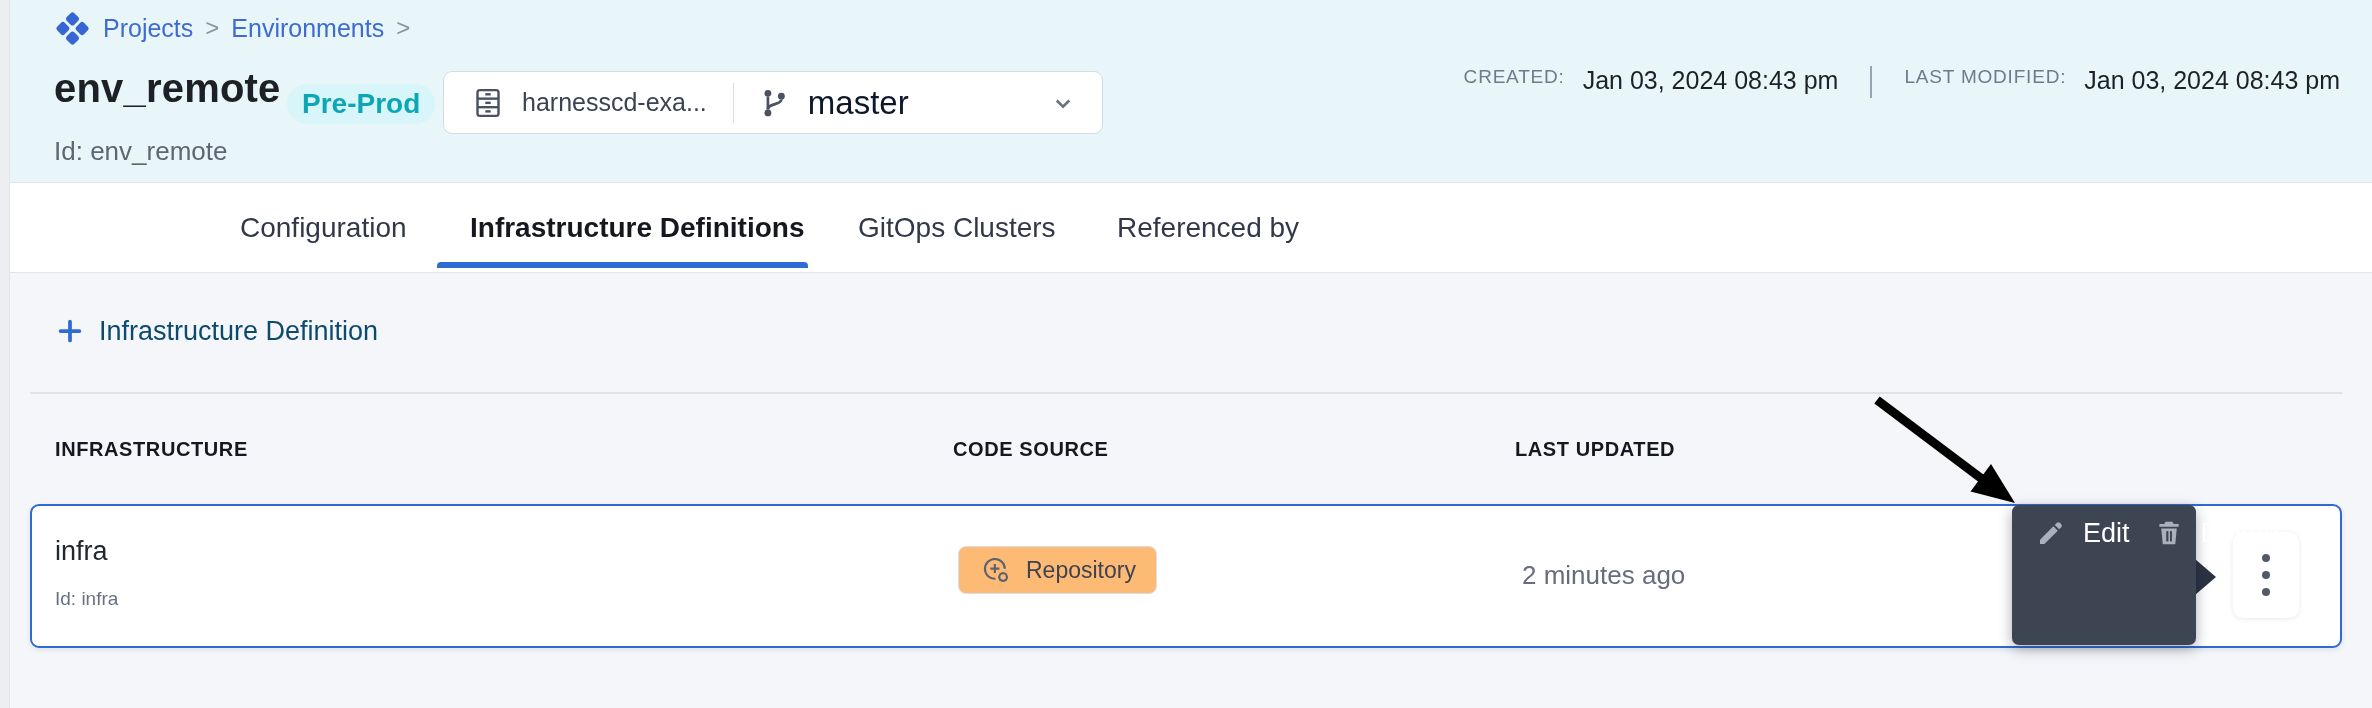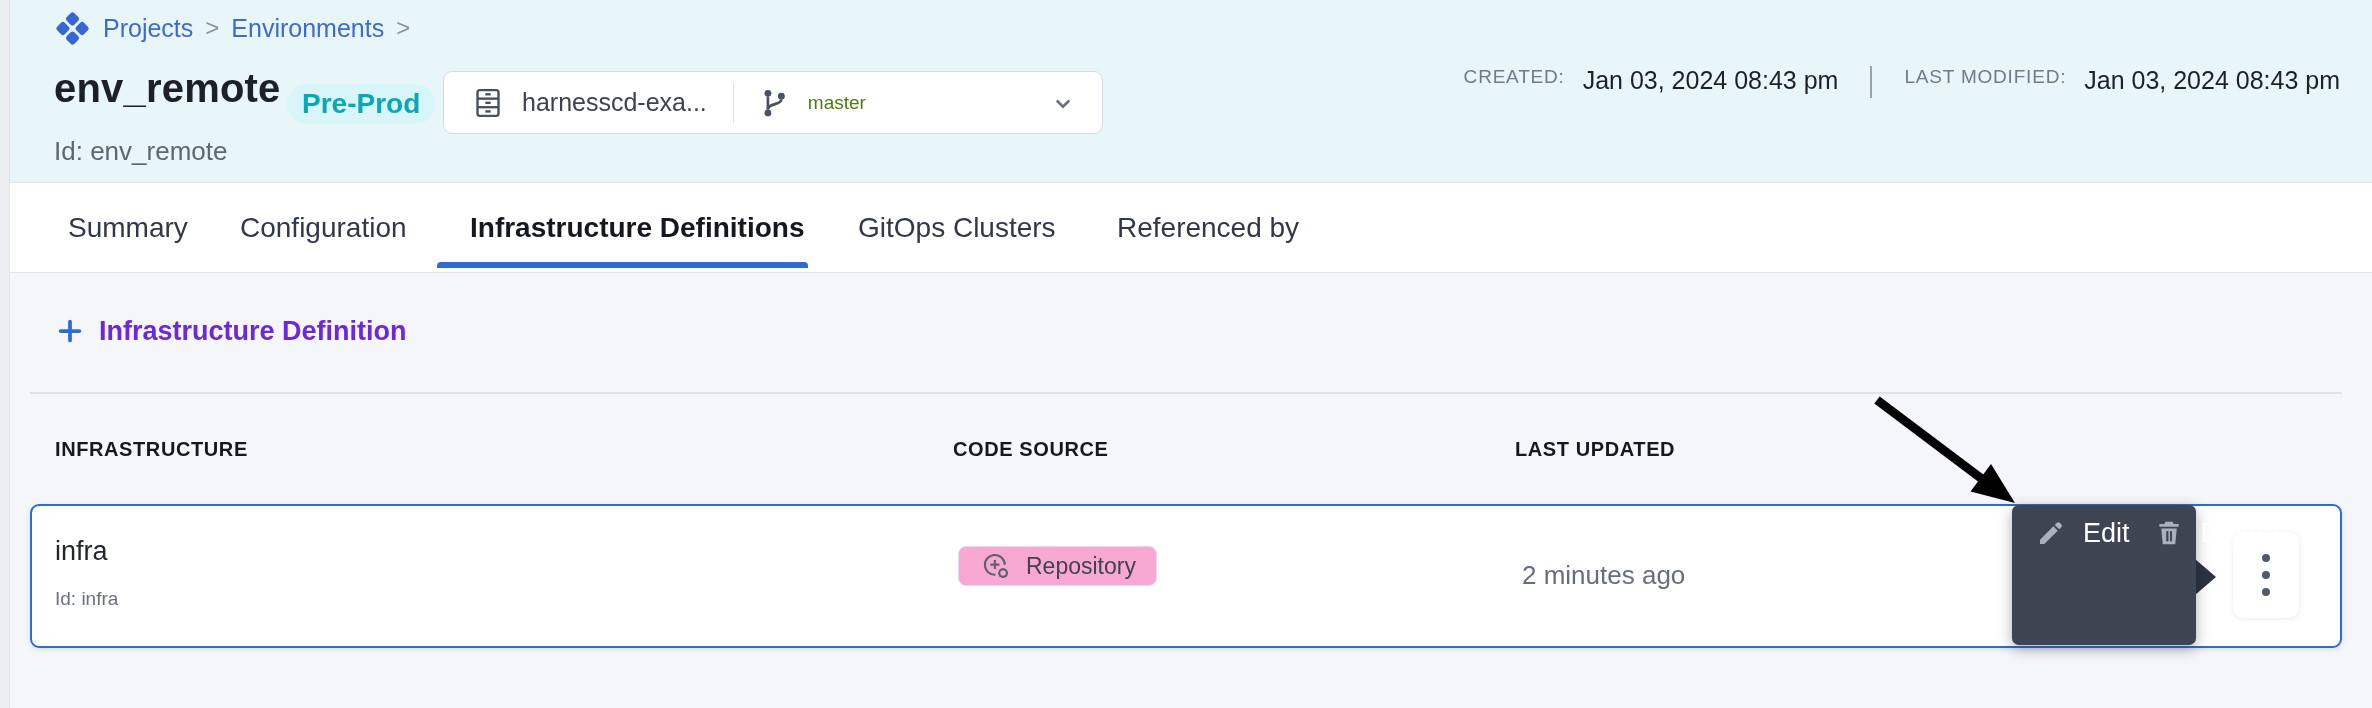--- a/index.html
+++ b/index.html
@@ -28,21 +28,21 @@
   .id-text { position:absolute; left:44px; top:136px; font-size:26px; color:#5e6573; }
 
   .repo-box { position:absolute; left:433px; top:71px; width:660px; height:63px;
     background:#ffffff; border:1px solid #d8dae2; border-radius:9px;
     display:flex; align-items:center; }
   .repo-part { display:flex; align-items:center; gap:16px; padding:0 26px; height:100%; }
   .repo-part .txt { font-size:25px; color:#3c4251; }
   .repo-divider { width:1px; height:40px; background:#dddfe6; }
   .branch-part { display:flex; align-items:center; gap:16px; padding:0 24px;
     height:100%; flex:1; cursor:pointer; }
-  .branch-part .txt { font-size:19px; color:#4d7c0f; }
+  .branch-part .txt { font-size:33px; color:#0f172a; }
   .branch-part .chev { margin-left:auto; }
 
   .meta { position:absolute; right:32px; top:66px; height:44px;
     display:flex; align-items:flex-start; gap:18px; }
   .meta-label { font-size:19px; letter-spacing:.8px; color:#71798a; font-weight:500; }
   .meta-value { font-size:25px; color:#1d2127; }
   .meta-sep { width:2px; height:32px; background:#9aa2af; margin:0 14px; }
 
   
   .tabbar { position:absolute; left:10px; top:183px; right:0; height:90px;
@@ -53,38 +53,38 @@
   .tab.t1 { left:230px; }
   .tab.t2 { left:460px; font-weight:700; color:#15181e; }
   .tab.t3 { left:848px; }
   .tab.t4 { left:1107px; }
   .tab-underline { position:absolute; left:437px; top:262px; width:371px; height:6px;
     background:#2e6bd2; border-radius:4px 4px 0 0; }
 
   
   .add-btn { position:absolute; left:55px; top:310px; height:42px;
     display:flex; align-items:center; gap:14px; cursor:pointer;
-    color:#6d28d9; font-size:27px; font-weight:700; }
+    color:#0c4a6e; font-size:27px; font-weight:400; }
   .section-divider { position:absolute; left:30px; top:392px; width:2312px; height:2px;
     background:#e0e2e8; }
 
   .col-head { position:absolute; top:438px; font-size:20px; font-weight:700;
     letter-spacing:.6px; color:#15181e; }
   .col-head.c0 { left:55px; }
   .col-head.c1 { left:953px;text-align:center; }
   .col-head.c2 { left:1515px; }
 
   .row-card { position:absolute; left:30px; top:504px; width:2312px; height:144px;
     background:#ffffff; border:2px solid #2e6bd2; border-radius:9px;
     box-shadow:0 2px 5px rgba(40,60,110,.10); cursor:pointer; }
   .row-name { position:absolute; left:55px; top:536px; font-size:27px; color:#22262e; }
   .row-id { position:absolute; left:55px; top:588px; font-size:19px; color:#6a7080; }
-  .code-badge { position:absolute; left:958px; top:546px; height:40px;
+  .code-badge { position:absolute; left:958px; top:546px; height:48px;
     display:flex; align-items:center; gap:13px; padding:0 20px;
-    background:#f9a8d4; border:1px solid #dcdde7; border-radius:8px;
+    background:#fdba74; border:1px solid #dcdde7; border-radius:8px;
     font-size:23px; color:#3d4350; }
   .row-updated { position:absolute; left:1522px; top:560px; font-size:26px; color:#676d7d; }
 
   .kebab-btn { position:absolute; left:2233px; top:532px; width:66px; height:86px;
     background:#ffffff; border-radius:10px; box-shadow:0 1px 5px rgba(30,40,70,.10);
     display:flex; flex-direction:column; align-items:center; justify-content:center;
     gap:9px; cursor:pointer; }
   .kebab-btn .dot { width:8px; height:8px; border-radius:50%; background:#525a69; }
 
   
@@ -168,21 +168,20 @@
     <div class="meta">
       <span class="meta-label">CREATED:</span>
       <span class="meta-value">Jan 03, 2024 08:43 pm</span>
       <span class="meta-sep"></span>
       <span class="meta-label">LAST MODIFIED:</span>
       <span class="meta-value">Jan 03, 2024 08:43 pm</span>
     </div>
   </div>
 
   <div class="tabbar">
-    <div class="tab t0">Summary</div>
     <div class="tab t1">Configuration</div>
     <div class="tab t2">Infrastructure Definitions</div>
     <div class="tab t3">GitOps Clusters</div>
     <div class="tab t4">Referenced by</div>
   </div>
   <div class="tab-underline"></div>
 
   <div class="add-btn">
     <span class="icon">
       <svg width="30" height="30" viewBox="0 0 24 24" fill="none" stroke="#2e6bd2" stroke-width="3" stroke-linecap="round">

